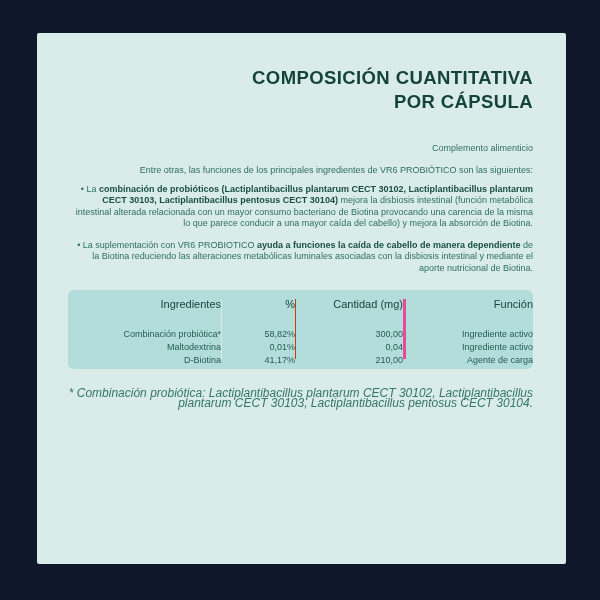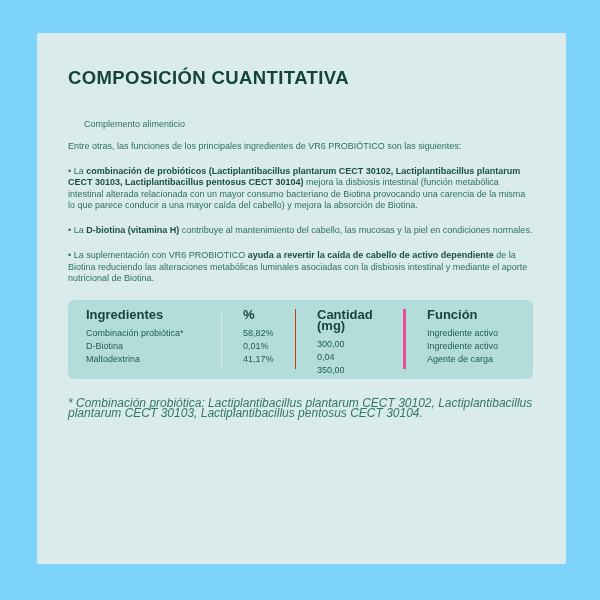--- a/index.html
+++ b/index.html
@@ -8,21 +8,22 @@
     background: #ffffff;
     width: 600px;
     height: 600px;
     font-family: "Liberation Sans", sans-serif;
     overflow: hidden;
   }
   .stage {
     position: relative;
     width: 600px;
     height: 600px;
-    background: #7dd3fc;
+    background: #0f172a;
+    text-align: right;
   }
   .card {
     position: absolute;
     left: 37px;
     top: 33px;
     width: 529px;
     height: 531px;
     background: #d9ece9;
     border-radius: 2px;
     box-sizing: border-box;
@@ -45,21 +46,21 @@
   .intro {
     color: #2e6e64;
     font-size: 9px;
     line-height: 11px;
     margin: 0 0 6px 0;
   }
   .bullet {
     color: #2e6e64;
     font-size: 9px;
     line-height: 11.3px;
-    margin: 14px 0 11px 0;
+    margin: 8px 0 11px 0;
   }
   .bullet .b {
     font-weight: bold;
     color: #1a4e45;
   }
   .ing-table {
     margin-top: 16px;
     width: 465px;
     height: 79px;
     background: #b3ddda;
@@ -72,24 +73,24 @@
   .col {
     box-sizing: border-box;
     padding-left: 21px;
   }
   .col.c0 { width: 153px; padding-left: 18px; }
   .col.c1 { width: 74px;  border-left: 1px solid #d5ebe8; }
   .col.c2 { width: 108px; border-left: 1px solid #c2410c; }
   .col.c3 { flex: 1;      border-left: 3px solid #ec4899; }
   .col .hdr {
     color: #17453d;
-    font-size: 13px;
-    font-weight: bold;
+    font-size: 11px;
+    font-weight: normal;
     line-height: 11px;
-    margin-bottom: 7px;
+    margin-bottom: 18px;
   }
   .col .cell {
     color: #235c53;
     font-size: 9px;
     line-height: 13px;
   }
   .footnote {
     margin-top: 19px;
     width: 465px;
     color: #34756b;
@@ -99,50 +100,50 @@
   }
 </style>
 </head>
 <body>
 
 <div class="stage">
   <div class="card">
 
     <h1 class="title">
       <span>COMPOSICIÓN CUANTITATIVA</span><br>
+      <span>POR CÁPSULA</span>
     </h1>
 
     <p class="subtitle">Complemento alimenticio</p>
 
     <p class="intro">Entre otras, las funciones de los principales ingredientes de VR6 PROBIÓTICO son las siguientes:</p>
 
     <p class="bullet"><span>• La </span><span class="b">combinación de probióticos (Lactiplantibacillus plantarum CECT 30102, Lactiplantibacillus plantarum CECT 30103, Lactiplantibacillus pentosus CECT 30104)</span><span> mejora la disbiosis intestinal (función metabólica intestinal alterada relacionada con un mayor consumo bacteriano de Biotina provocando una carencia de la misma lo que parece conducir a una mayor caída del cabello) y mejora la absorción de Biotina.</span></p>
 
-    <p class="bullet"><span>• La </span><span class="b">D-biotina (vitamina H)</span><span> contribuye al mantenimiento del cabello, las mucosas y la piel en condiciones normales.</span></p>
 
-    <p class="bullet"><span>• La suplementación con VR6 PROBIOTICO </span><span class="b">ayuda a revertir la caída de cabello de activo dependiente</span><span> de la Biotina reduciendo las alteraciones metabólicas luminales asociadas con la disbiosis intestinal y mediante el aporte nutricional de Biotina.</span></p>
+    <p class="bullet"><span>• La suplementación con VR6 PROBIOTICO </span><span class="b">ayuda a funciones la caída de cabello de manera dependiente</span><span> de la Biotina reduciendo las alteraciones metabólicas luminales asociadas con la disbiosis intestinal y mediante el aporte nutricional de Biotina.</span></p>
 
     <div class="ing-table">
       <div class="col c0">
         <div class="hdr">Ingredientes</div>
         <div class="cell">Combinación probiótica*</div>
+        <div class="cell">Maltodextrina</div>
         <div class="cell">D-Biotina</div>
-        <div class="cell">Maltodextrina</div>
       </div>
       <div class="col c1">
         <div class="hdr">%</div>
         <div class="cell">58,82%</div>
         <div class="cell">0,01%</div>
         <div class="cell">41,17%</div>
       </div>
       <div class="col c2">
         <div class="hdr">Cantidad (mg)</div>
         <div class="cell">300,00</div>
         <div class="cell">0,04</div>
-        <div class="cell">350,00</div>
+        <div class="cell">210,00</div>
       </div>
       <div class="col c3">
         <div class="hdr">Función</div>
         <div class="cell">Ingrediente activo</div>
         <div class="cell">Ingrediente activo</div>
         <div class="cell">Agente de carga</div>
       </div>
     </div>
 
     <p class="footnote">* Combinación probiótica: Lactiplantibacillus plantarum CECT 30102, Lactiplantibacillus plantarum CECT 30103, Lactiplantibacillus pentosus CECT 30104.</p>

